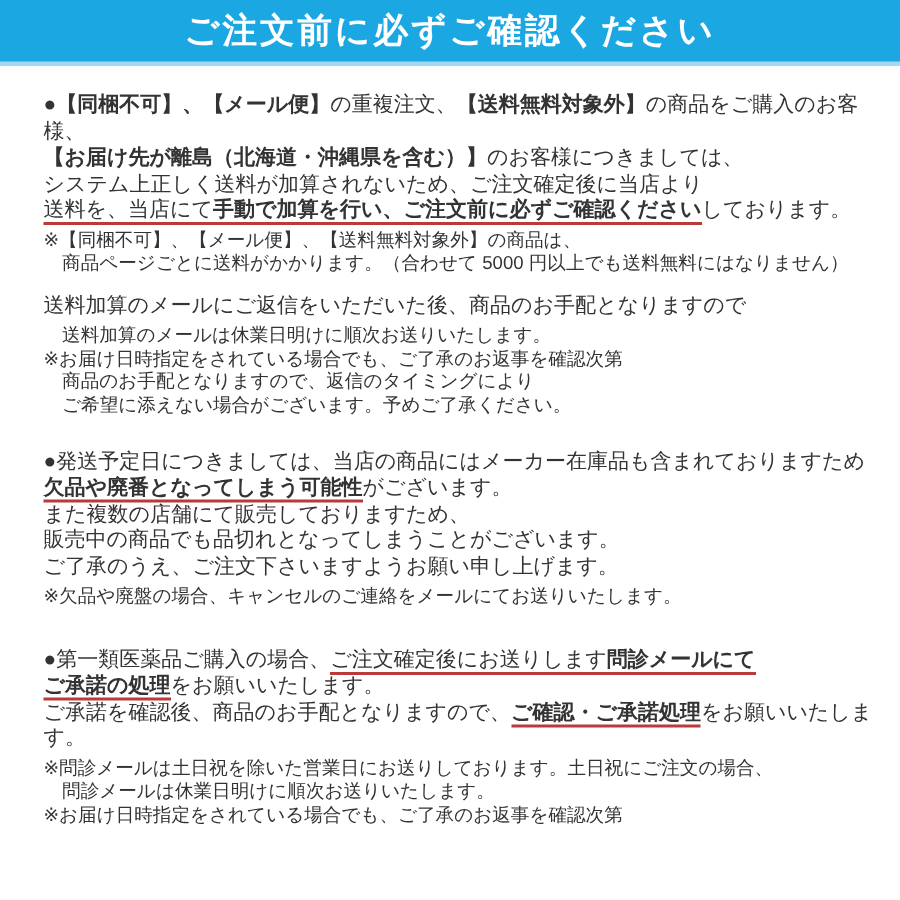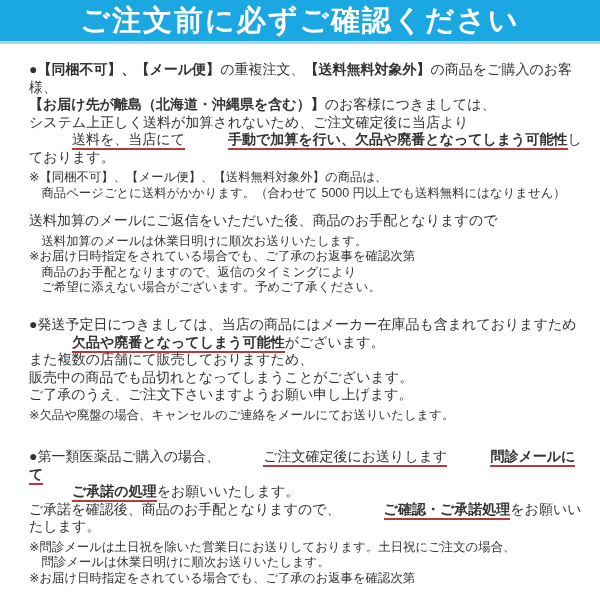--- a/index.html
+++ b/index.html
@@ -17,21 +17,21 @@
   }
   .page{width:600px;height:600px;overflow:hidden;background:#ffffff;}
   .header{
     width:600px;height:44px;
     background:var(--header-bg);
     border-bottom:3px solid var(--header-line);
     display:flex;align-items:center;justify-content:center;
   }
   .header-title{
     color:#ffffff;
-    font-size:29px;
+    font-size:23px;
     font-weight:bold;
     letter-spacing:2px;
   }
   .content{
     padding:17px 14px 0 29px;
   }
   .group{margin-top:0;}
   [data-name="group-mail-reply"]{margin-top:11px;}
   [data-name="group-shipping-schedule"]{margin-top:20px;}
   [data-name="group-first-class-medicine"]{margin-top:25px;}
@@ -42,37 +42,36 @@
   .note-block{margin-top:4px;}
   .note-block .line{
     font-size:12.4px;
     line-height:15.6px;
   }
   .seg{white-space:pre-wrap;}
   .bold{font-weight:bold;}
   .redline{
     border-bottom:2px solid var(--red);
     padding-bottom:1px;
-    margin-left:43px;
   }
 </style>
 </head>
 <body>
 
 <div class="page" data-name="notice-page">
   <div class="header" data-name="header-banner">
     <div class="header-title" data-name="page-title">ご注文前に必ずご確認ください</div>
   </div>
   <div class="content" data-name="notice-content">
       <div class="group" data-name="group-combined-shipping">
         <div class="body-block" data-name="body-block">
           <div class="line" data-name="text-line"><span class="seg bold" data-name="text-segment">●【同梱不可】、【メール便】</span><span class="seg" data-name="text-segment">の重複注文、</span><span class="seg bold" data-name="text-segment">【送料無料対象外】</span><span class="seg" data-name="text-segment">の商品をご購入のお客様、</span></div>
           <div class="line" data-name="text-line"><span class="seg bold" data-name="text-segment">【お届け先が離島（北海道・沖縄県を含む）】</span><span class="seg" data-name="text-segment">のお客様につきましては、</span></div>
           <div class="line" data-name="text-line"><span class="seg" data-name="text-segment">システム上正しく送料が加算されないため、ご注文確定後に当店より</span></div>
-          <div class="line" data-name="text-line"><span class="seg redline" data-name="text-segment">送料を、当店にて</span><span class="seg bold redline" data-name="text-segment">手動で加算を行い、欠品や廃番となってしまう可能性</span><span class="seg" data-name="text-segment">しております。</span></div>
+          <div class="line" data-name="text-line"><span class="seg redline" data-name="text-segment">送料を、当店にて</span><span class="seg bold redline" data-name="text-segment">手動で加算を行い、ご注文前に必ずご確認ください</span><span class="seg" data-name="text-segment">しております。</span></div>
         </div>
         <div class="note-block" data-name="note-block">
           <div class="line" data-name="note-line"><span class="seg" data-name="text-segment">※【同梱不可】、【メール便】、【送料無料対象外】の商品は、</span></div>
           <div class="line" data-name="note-line"><span class="seg" data-name="text-segment">　商品ページごとに送料がかかります。（合わせて 5000 円以上でも送料無料にはなりません）</span></div>
         </div>
       </div>
       <div class="group" data-name="group-mail-reply">
         <div class="body-block" data-name="body-block">
           <div class="line" data-name="text-line"><span class="seg" data-name="text-segment">送料加算のメールにご返信をいただいた後、商品のお手配となりますので</span></div>
         </div>

